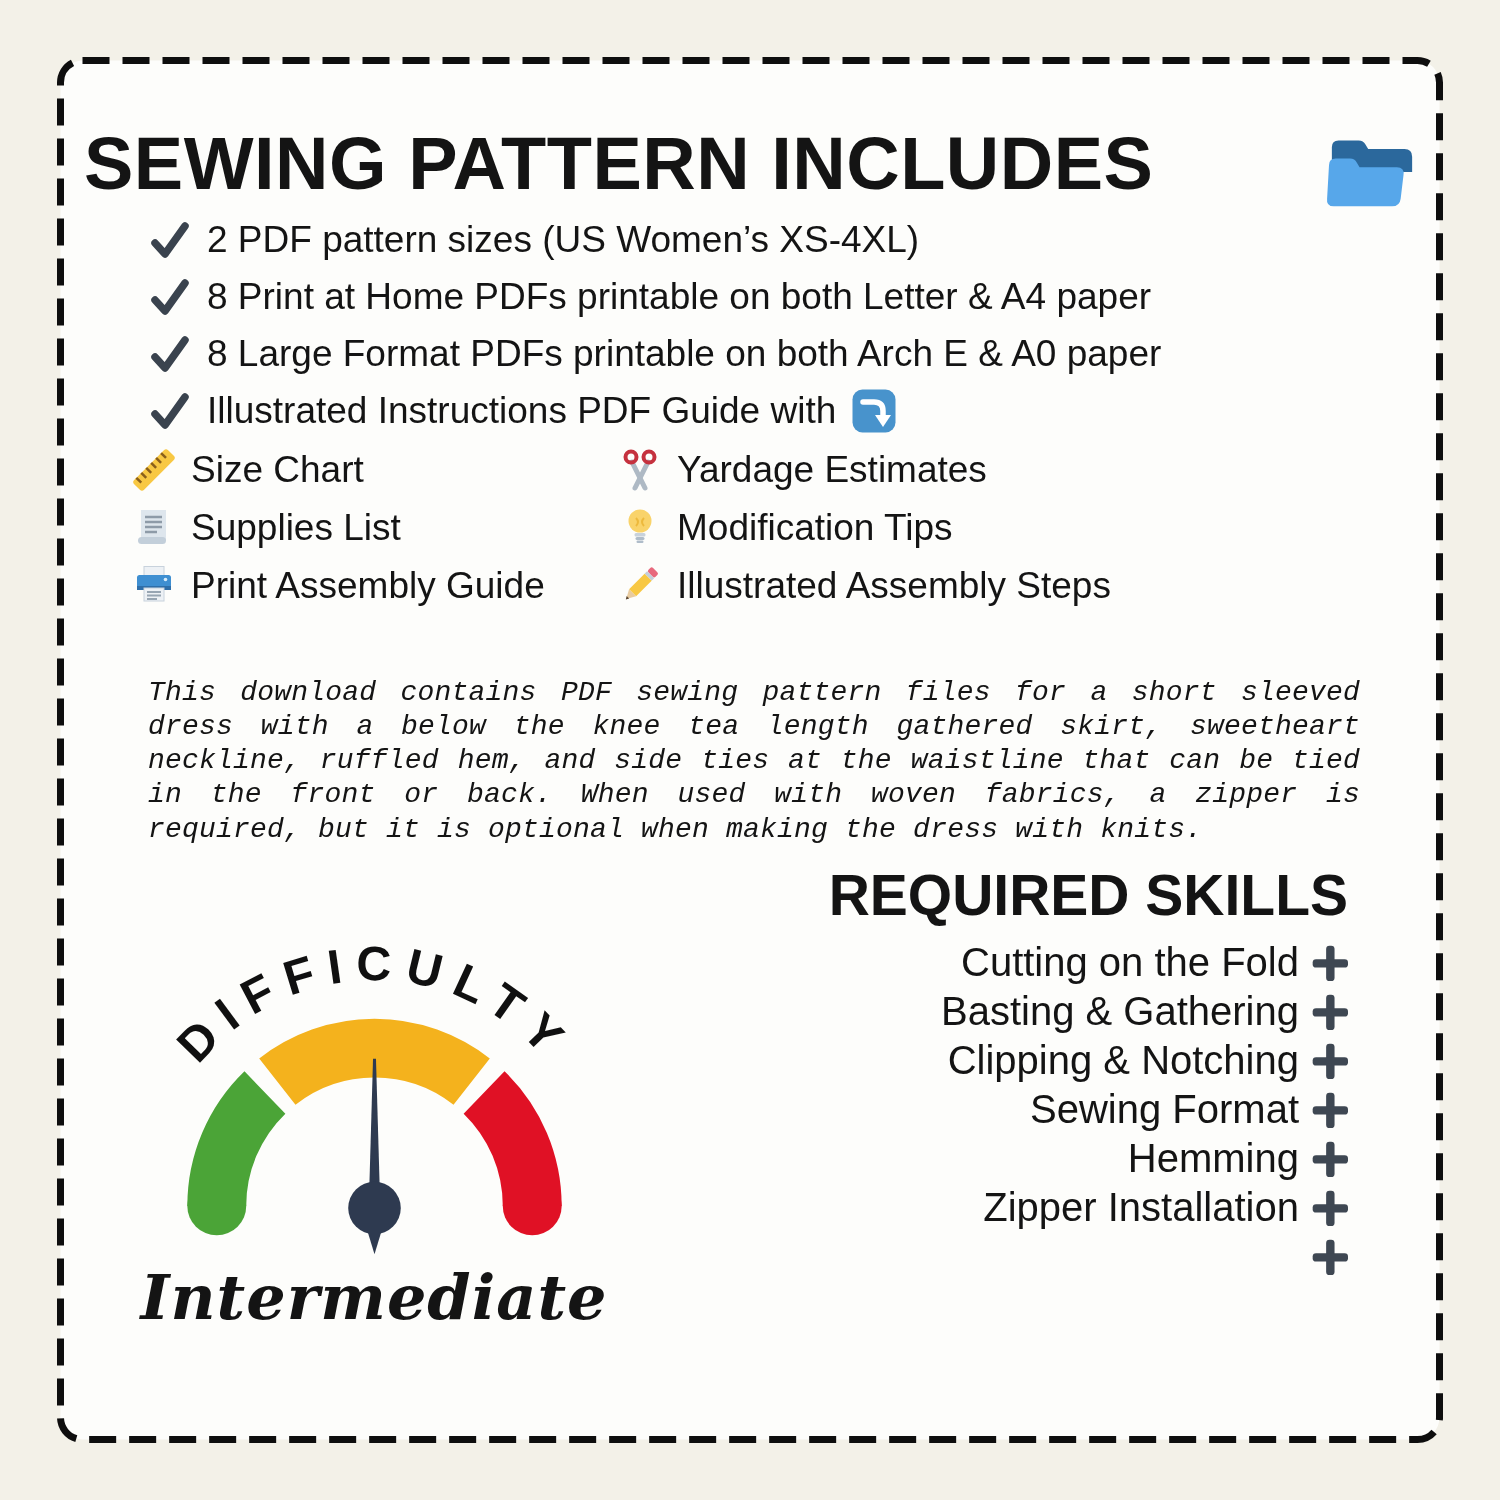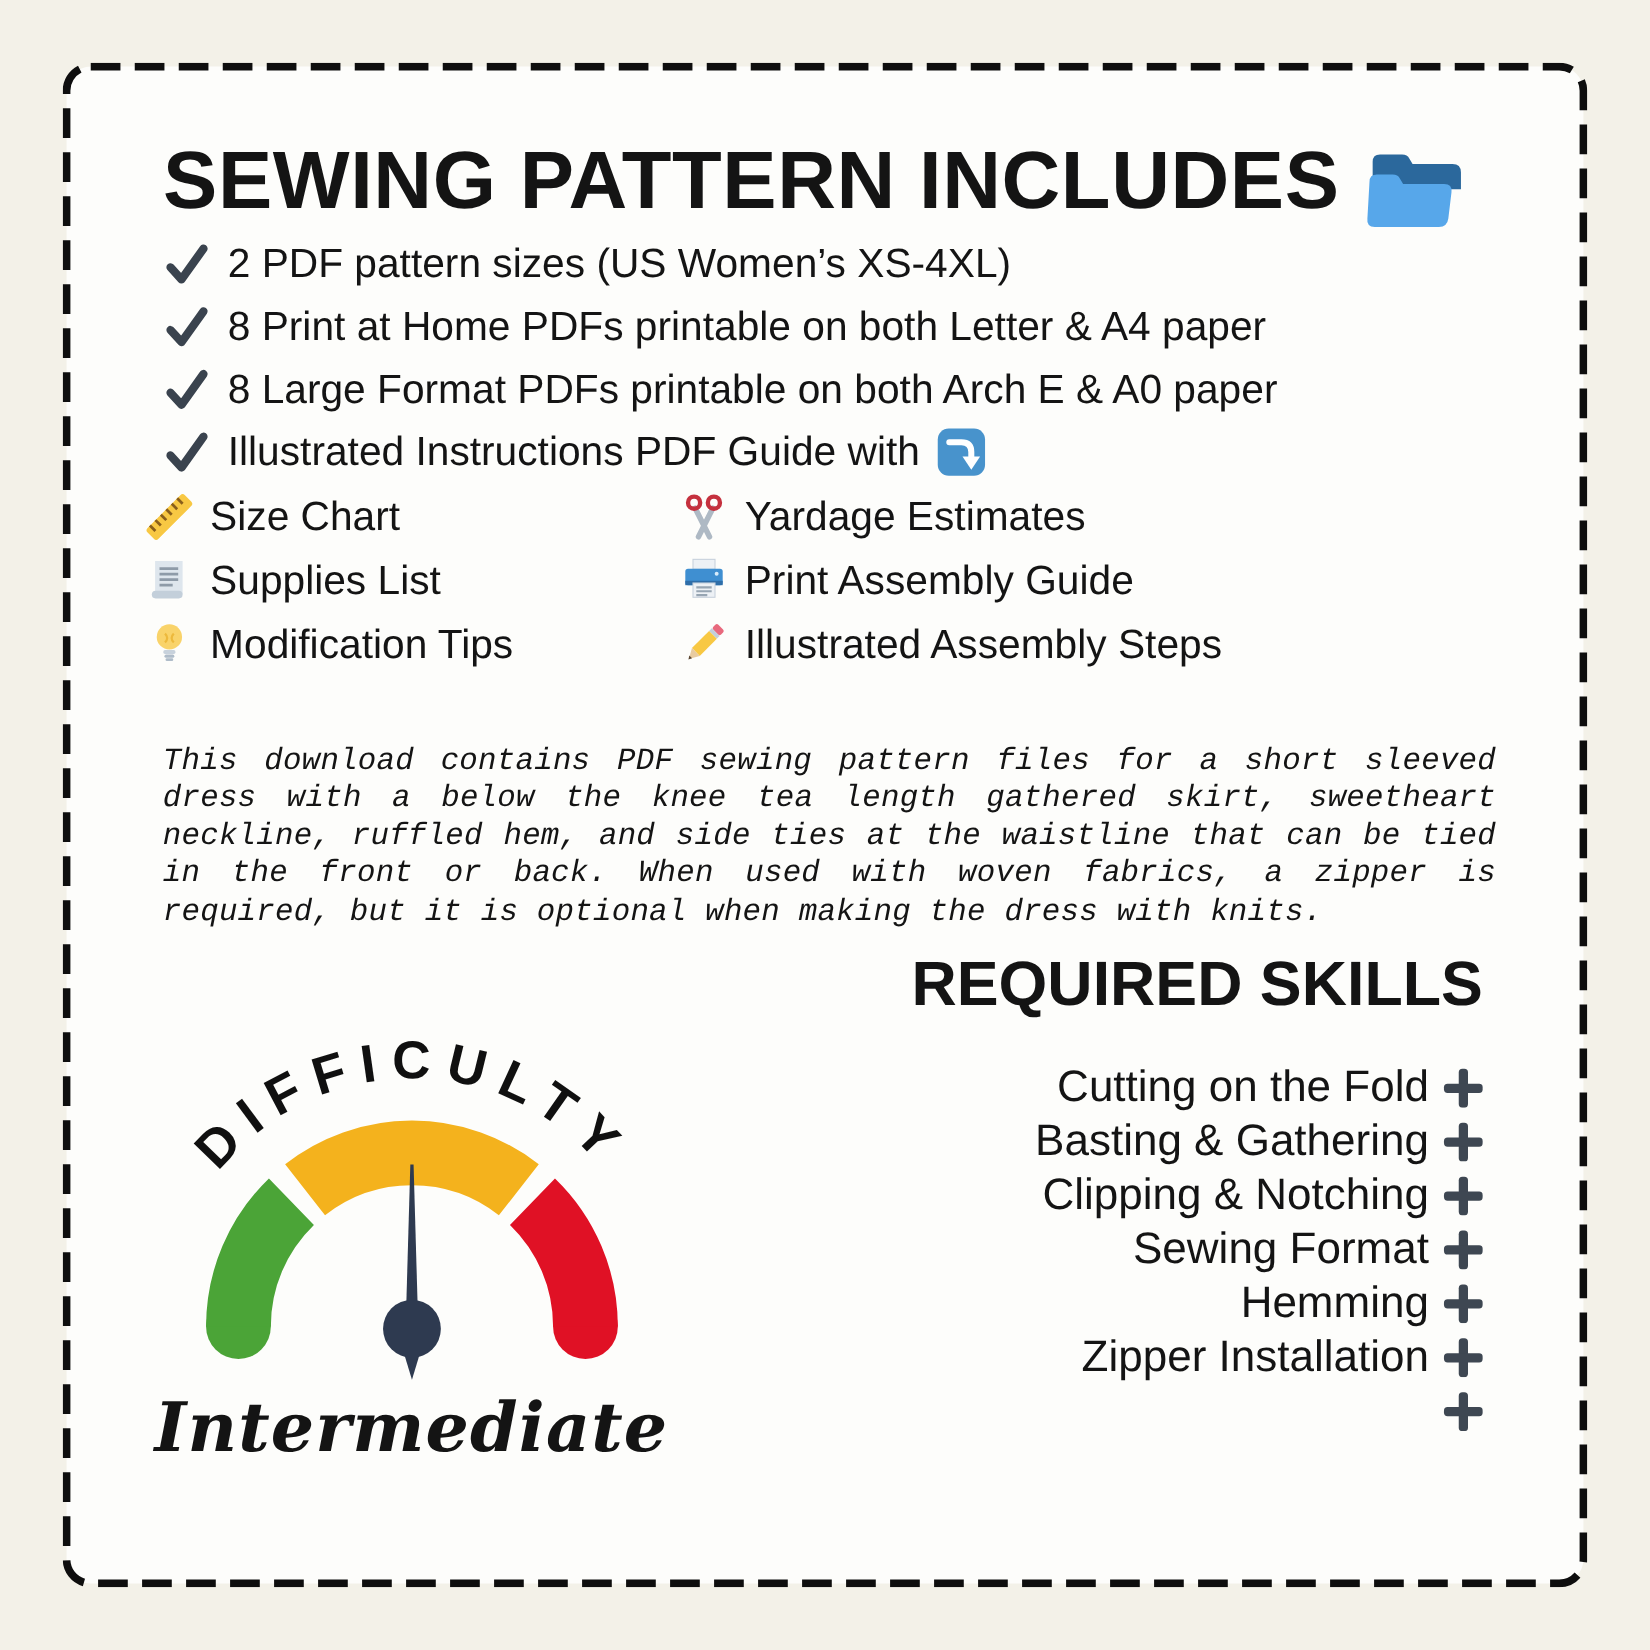--- a/index.html
+++ b/index.html
@@ -5,22 +5,22 @@
   html,body { margin:0; padding:0; }
   body {
     width:1500px; height:1500px; position:relative; overflow:hidden;
     background:#F3F1E8; color:#141414;
     font-family:"Liberation Sans", sans-serif;
   }
   .card-svg { position:absolute; left:57px; top:57px; }
 
   
   .title-row {
-    position:absolute; left:64px; right:80px; top:108px; height:110px;
-    display:flex; align-items:center; justify-content:center; gap:22px;
+    position:absolute; left:84px; right:80px; top:108px; height:110px;
+    display:flex; align-items:center; justify-content:space-between; gap:22px;
   }
   .title { font-size:74px; font-weight:700; white-space:nowrap; letter-spacing:0.5px; }
   .folder-icon svg { display:block; transform:translateY(8px); }
 
   
   .checklist { position:absolute; left:148px; top:218px; display:flex; flex-direction:column; gap:13px; }
   .check-row { display:flex; align-items:center; gap:15px; font-size:37px; height:44px; }
   .row-icon { display:flex; align-items:center; }
 
   
@@ -31,21 +31,21 @@
   .feature { display:flex; align-items:center; gap:15px; font-size:37px; height:44px; }
 
   
   .description {
     position:absolute; left:148px; top:648px; width:1212px;
     font-size:28px; font-style:italic; line-height:1.22;
     text-align:justify; letter-spacing:0.2px;font-family:Liberation Mono, monospace;
   }
 
   
-  .skills { position:absolute; right:152px; top:862px; display:flex; flex-direction:column; align-items:flex-end;gap:26px; }
+  .skills { position:absolute; right:152px; top:862px; display:flex; flex-direction:column; align-items:flex-end; }
   .skills-title { margin:0 0 12px 0; font-size:57px; font-weight:700; letter-spacing:0px; }
   .skill-rows { display:flex; flex-direction:column; align-items:flex-end; gap:5px; }
   .skill-row { display:flex; align-items:center; gap:12px; height:44px; font-size:40px; }
 
   
   .gauge-block { position:absolute; left:118px; top:922px; width:512px; display:flex; flex-direction:column; align-items:center; }
   .arc-text { font-size:46px; font-weight:700; letter-spacing:12px; fill:#101010; }
   .intermediate {
     font-family:"DejaVu Serif", serif; font-style:italic; font-weight:600;
     font-size:62px; margin-top:-8px; letter-spacing:1px;
@@ -139,41 +139,41 @@
         <rect x="9" y="4" width="25" height="30" fill="#DEE6ED"></rect>
         <path d="M13 11 h17 M13 16 h17 M13 21 h17 M13 26 h12" stroke="#8E9BA8" stroke-width="2.5"></path>
         <rect x="6" y="31" width="28" height="7" rx="3.5" fill="#C3CFDA"></rect>
       </svg>
     </span>
     <span>Supplies List</span>
   </div>
   <div class="feature">
     <span class="row-icon">
       <svg width="44" height="44" viewBox="0 0 44 44">
+        <circle cx="22" cy="15" r="11.5" fill="#F9D36A"></circle>
+        <path d="M18 12 q4 4 0 8 M26 12 q-4 4 0 8" stroke="#EDB93C" stroke-width="2" fill="none"></path>
+        <rect x="16.5" y="27" width="11" height="3.5" rx="1.5" fill="#C8D2DC"></rect>
+        <rect x="17.5" y="31" width="9" height="3" rx="1.5" fill="#AFBCC9"></rect>
+        <rect x="18.5" y="34.5" width="7" height="2.5" rx="1.2" fill="#AFBCC9"></rect>
+      </svg>
+    </span>
+    <span>Modification Tips</span>
+  </div>
+  <div class="feature">
+    <span class="row-icon">
+      <svg width="44" height="44" viewBox="0 0 44 44">
         <rect x="12" y="2.5" width="20" height="9" fill="#EDF1F5" stroke="#C8D2DC"></rect>
         <rect x="5" y="11" width="34" height="15" rx="2.5" fill="#3F8FD1"></rect>
         <rect x="5" y="22" width="34" height="4" fill="#2F6EA8"></rect>
         <circle cx="33.5" cy="15.5" r="1.8" fill="#D8ECFB"></circle>
         <rect x="12" y="24" width="20" height="13" fill="#EDF1F5" stroke="#C8D2DC"></rect>
         <path d="M15 28 h14 M15 31.5 h14 M15 35 h10" stroke="#97A5B2" stroke-width="2"></path>
       </svg>
     </span>
     <span>Print Assembly Guide</span>
-  </div>
-  <div class="feature">
-    <span class="row-icon">
-      <svg width="44" height="44" viewBox="0 0 44 44">
-        <circle cx="22" cy="15" r="11.5" fill="#F9D36A"></circle>
-        <path d="M18 12 q4 4 0 8 M26 12 q-4 4 0 8" stroke="#EDB93C" stroke-width="2" fill="none"></path>
-        <rect x="16.5" y="27" width="11" height="3.5" rx="1.5" fill="#C8D2DC"></rect>
-        <rect x="17.5" y="31" width="9" height="3" rx="1.5" fill="#AFBCC9"></rect>
-        <rect x="18.5" y="34.5" width="7" height="2.5" rx="1.2" fill="#AFBCC9"></rect>
-      </svg>
-    </span>
-    <span>Modification Tips</span>
   </div>
   <div class="feature">
     <span class="row-icon">
       <svg width="44" height="44" viewBox="0 0 44 44">
           <g transform="rotate(135 22 22)">
         <rect x="0" y="17.5" width="6.5" height="10" rx="2" fill="#E8697D"></rect>
         <rect x="6.5" y="17.5" width="3.5" height="10" fill="#C3CFDA"></rect>
         <rect x="10" y="17.5" width="22" height="10" fill="#F8C843"></rect>
         <polygon points="32,17.5 41,22.5 32,27.5" fill="#E8CBA0"></polygon>
         <polygon points="38.5,20.8 41.5,22.5 38.5,24.4" fill="#5A4632"></polygon>

